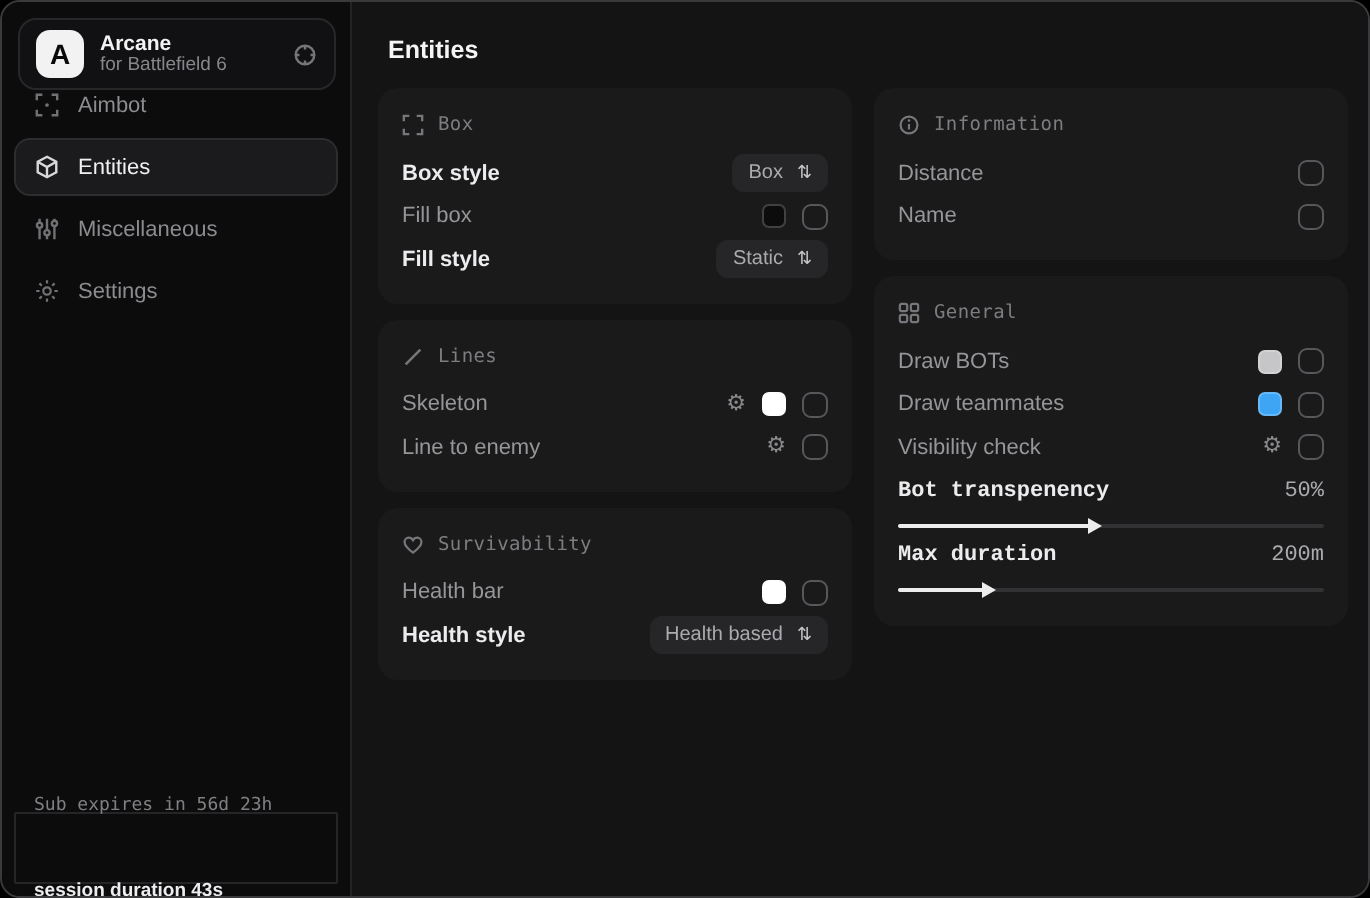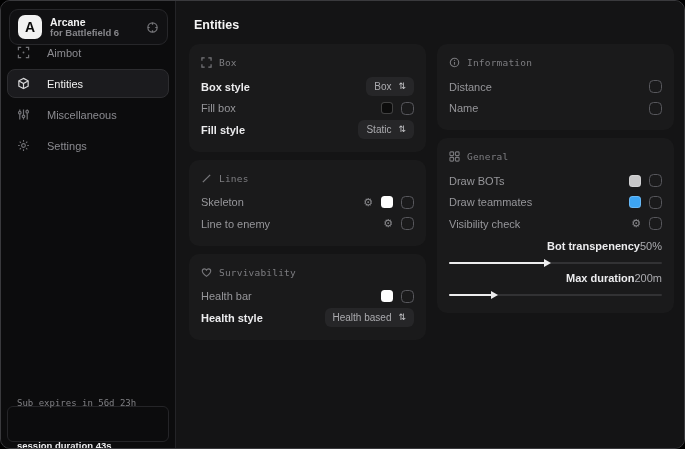--- a/index.html
+++ b/index.html
@@ -17,35 +17,35 @@
     position:absolute;left:8px;top:8px;width:159px;height:36px;
     border:1px solid #27272a;border-radius:9px;background:#111113;
     display:flex;align-items:center;padding:0 8px;box-sizing:border-box;gap:8px;
   }
   .logo{
     width:24px;height:24px;border-radius:7px;background:#f2f2f2;color:#0a0a0a;
     font-weight:bold;font-size:14px;display:flex;align-items:center;justify-content:center;flex:none;
   }
   .brand-text{flex:1;min-width:0;line-height:1.15;}
   .brand-name{font-size:10.5px;font-weight:bold;color:#f2f2f2;}
-  .brand-sub{font-size:9.5px;color:#87878b;font-weight:bold;}
+  .brand-sub{font-size:9.5px;color:#87878b;}
   .brand-gear{color:#76767a;flex:none;display:flex;}
   .category{margin:22px 0 4px 14px;font-size:9.5px;color:#68686c;}
   .nav{padding:0 6px;}
   .nav-item{
-    display:flex;align-items:center;gap:17px;height:27px;margin-top:2px;
+    display:flex;align-items:center;gap:9px;height:27px;margin-top:2px;
     padding:0 9px;border-radius:8px;color:#8b8b90;font-size:11px;
     border:1px solid transparent;cursor:pointer;
   }
   .nav-item .nicon{display:flex;color:#717175;}
   .nav-item.active{background:#1b1b1e;border-color:#2d2d30;color:#f0f0f0;}
   .nav-item.active .nicon{color:#d8d8da;}
   .side-footer{
     position:absolute;left:6px;right:6px;bottom:6px;height:36px;
-    border:1px solid #252528;border-radius:6px;padding:4px 9px;box-sizing:border-box;
+    border:1px solid #252528;border-radius:1px;padding:4px 9px;box-sizing:border-box;
     display:flex;flex-direction:column;justify-content:center;gap:1px;
   }
   .sub-expires{font-family:"DejaVu Sans Mono",monospace;font-size:9px;color:#808084;white-space:nowrap;}
   .session-dur{font-size:9.5px;font-weight:bold;color:#ededef;margin-top:31px;}
   
   .main{position:absolute;left:176px;top:0;right:0;bottom:0;background:#141415;overflow:hidden;}
   .main-title{margin:17px 0 0 17px;font-size:12.5px;font-weight:bold;color:#f5f5f5;}
   .columns{display:flex;gap:11px;padding:12px 12px 0 12px;align-items:flex-start;}
   .col{display:flex;flex-direction:column;gap:8px;width:237px;flex:none;}
   .panel{
@@ -65,21 +65,21 @@
     width:13px;height:13px;border-radius:4.5px;border:1.6px solid #57575c;
     box-sizing:border-box;background:transparent;flex:none;cursor:pointer;padding:0;
   }
   .gear-glyph{font-size:11px;color:#8a8a8e;line-height:1;cursor:pointer;}
   .dropdown{
     display:flex;align-items:center;gap:7px;background:#262628;border:none;border-radius:6px;
     height:19px;padding:0 8px;color:#ababaf;font-size:10px;font-family:"Liberation Sans",sans-serif;cursor:pointer;
   }
   .dropdown .chev{font-size:9px;color:#c6c6c9;line-height:1;}
   .slider-group{margin-top:3px;}
-  .slider-top{display:flex;align-items:center;justify-content:flex-end;height:17px;}
+  .slider-top{display:flex;align-items:center;justify-content:space-between;height:17px;font-family:Liberation Mono, monospace;}
   .slider-value{font-size:11px;color:#ababaf;}
   .slider{position:relative;height:2px;background:#323234;border-radius:1px;margin:7px 0 6px 0;cursor:pointer;}
   .slider-fill{position:absolute;left:0;top:0;height:2px;background:#ededee;border-radius:1px;}
   .slider-arrow{
     position:absolute;right:-2px;top:-3px;width:0;height:0;
     border-left:7px solid #ededee;border-top:4px solid transparent;border-bottom:4px solid transparent;
   }
 </style>
 </head>
 <body>

